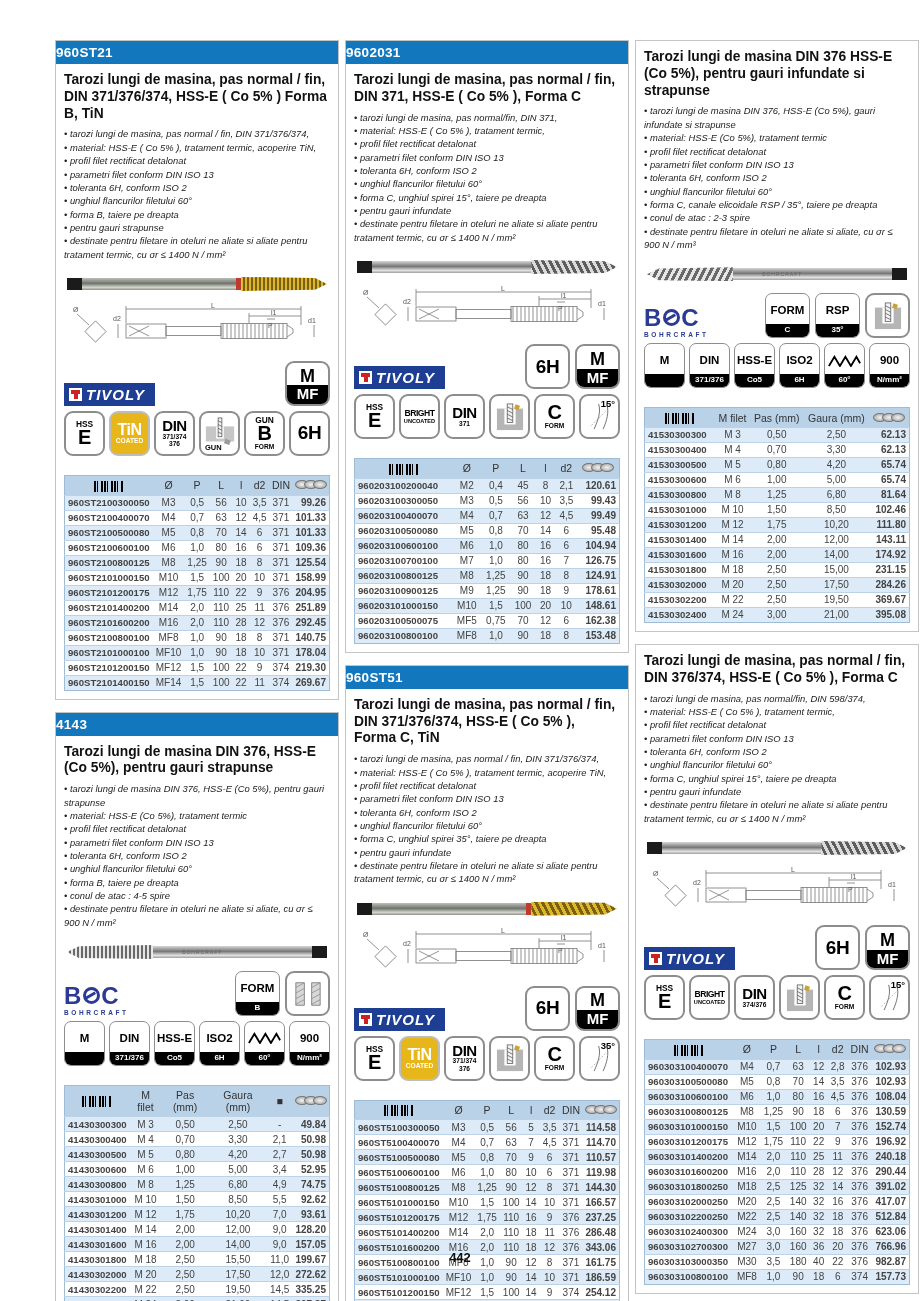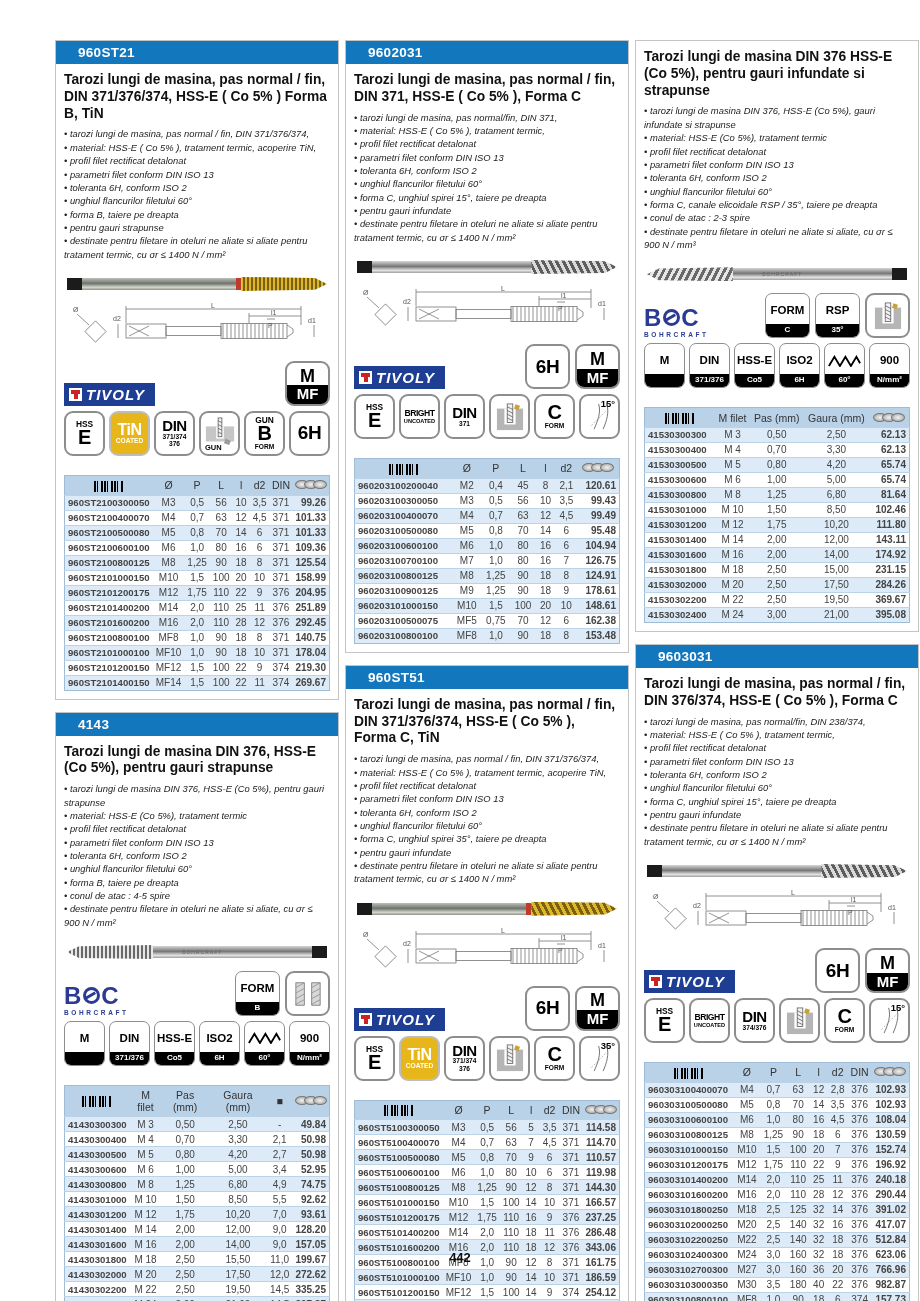--- a/index.html
+++ b/index.html
@@ -1,20 +1,20 @@
 <!DOCTYPE html>
 <html><head>
 <meta charset="utf-8">
 <style>
   html,body{margin:0;padding:0;background:#fff;}
   body{width:920px;height:1301px;position:relative;font-family:"Liberation Sans","DejaVu Sans",sans-serif;color:#222;}
   .content{display:flex;gap:6px;padding:40px 6px 0 55px;box-sizing:border-box;}
   .col{width:284px;display:flex;flex-direction:column;gap:12px;}
   .panel{border:1px solid #c4c4c4;background:#fff;}
-  .p-head{background:#1377bd;color:#fff;font-weight:bold;font-size:13.5px;padding:4px 22px;letter-spacing:.3px;}
+  .p-head{background:#1377bd;color:#fff;font-weight:bold;font-size:13.5px;padding:4px 0;letter-spacing:.3px;}
   .p-body{padding:5px 8px 8px;}
   .p-title{font-size:13.8px;font-weight:bold;color:#111;margin:3px 0 5px;line-height:1.22;}
   .p-bullets{list-style:none;margin:0;padding:0;font-style:italic;font-size:9.4px;color:#222;line-height:1.42;}
   .p-bullets li::before{content:"• ";}
   .p-photo{position:relative;display:flex;align-items:center;height:30px;margin:8px 3px 4px;}
   .tp-cap{width:15px;height:12px;background:#1b1b1b;}
   .tp-shank{flex:1;height:12px;background:linear-gradient(180deg,#d6d6d6,#767676 45%,#e3e3e3 78%,#9f9f9f);}
   .tap-gold-straight .tp-shank,.tap-gold-spiral .tp-shank{background:linear-gradient(180deg,#bcc0b8,#6f746c 45%,#d2d6cd 78%,#8d9289);}
   .tp-ring{width:5px;height:12px;background:#c0392b;}
   .tp-threads{width:33%;height:14px;}
@@ -1227,27 +1227,24 @@
                 <td>3,00</td>
                 <td>21,00</td>
                 <td class="c-price">395.08</td>
               </tr>
             </tbody>
           </table>
     </div>
   </section>
 
   <section class="panel">
-    <header class="p-head">
-      <span class="p-code">9603031</span>
-    </header>
     <div class="p-body">
       <h2 class="p-title">Tarozi lungi de masina, pas normal / fin,  DIN 376/374, HSS-E ( Co 5% ), Forma C</h2>
       <ul class="p-bullets">
-            <li>tarozi lungi de masina, pas normal/fin,  DIN 238/374,</li>
+            <li>tarozi lungi de masina, pas normal/fin,  DIN 598/374,</li>
             <li>material: HSS-E ( Co 5% ), tratament termic,</li>
             <li>profil filet rectificat detalonat</li>
             <li>parametri filet conform DIN ISO 13</li>
             <li>toleranta 6H, conform ISO 2</li>
             <li>unghiul flancurilor filetului 60°</li>
             <li>forma C, unghiul spirei 15°, taiere pe dreapta</li>
             <li>pentru gauri infundate</li>
             <li>destinate pentru filetare in oteluri ne aliate si aliate pentru tratament termic, cu σr ≤ 1400 N / mm²</li>
           </ul>
       <div class="p-photo tap-silver-spiral">

